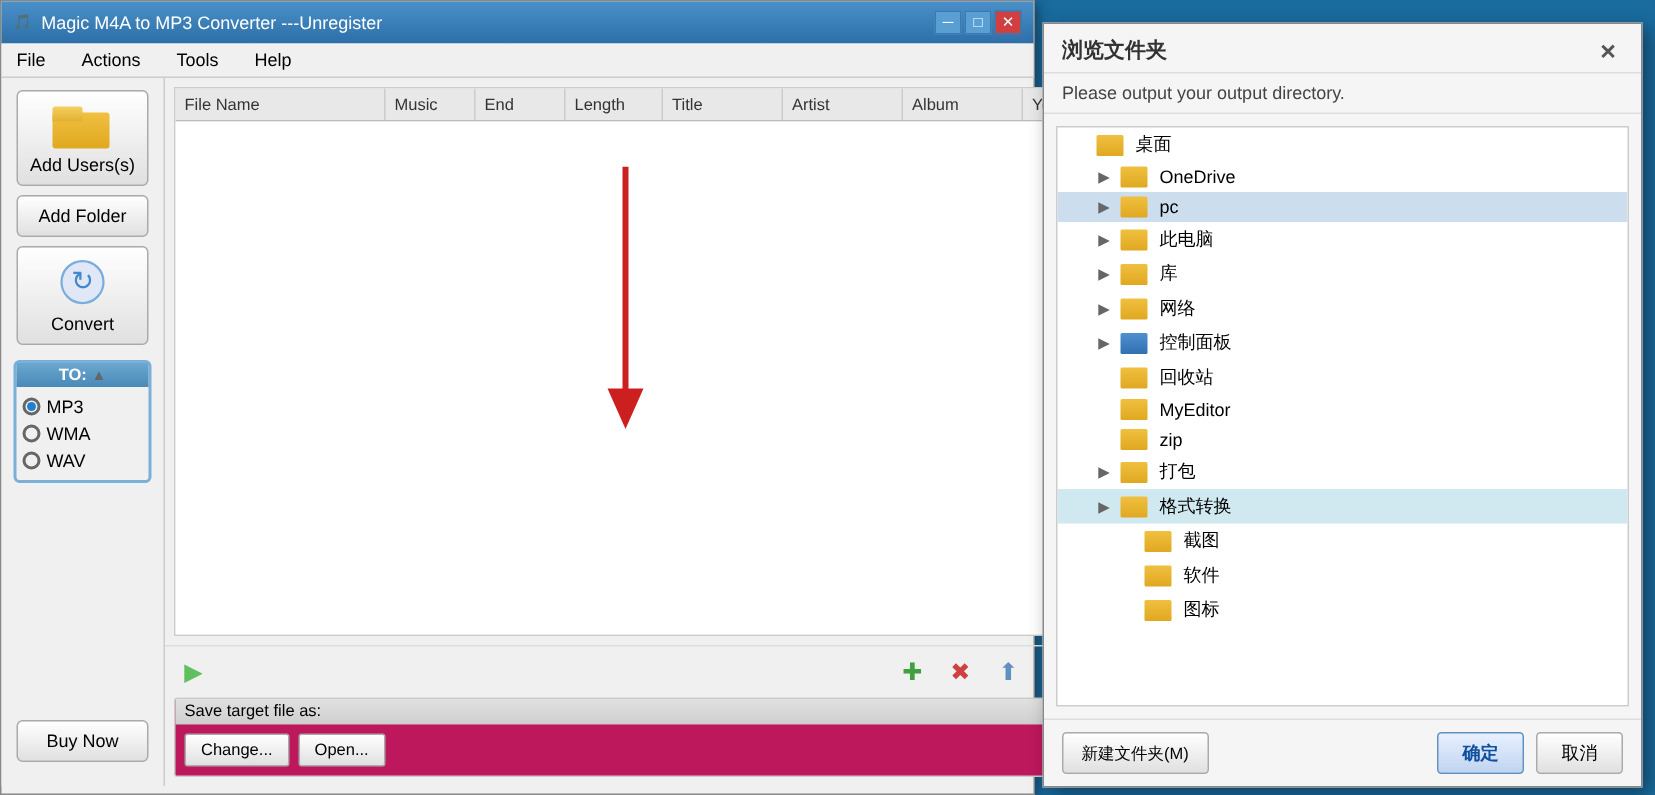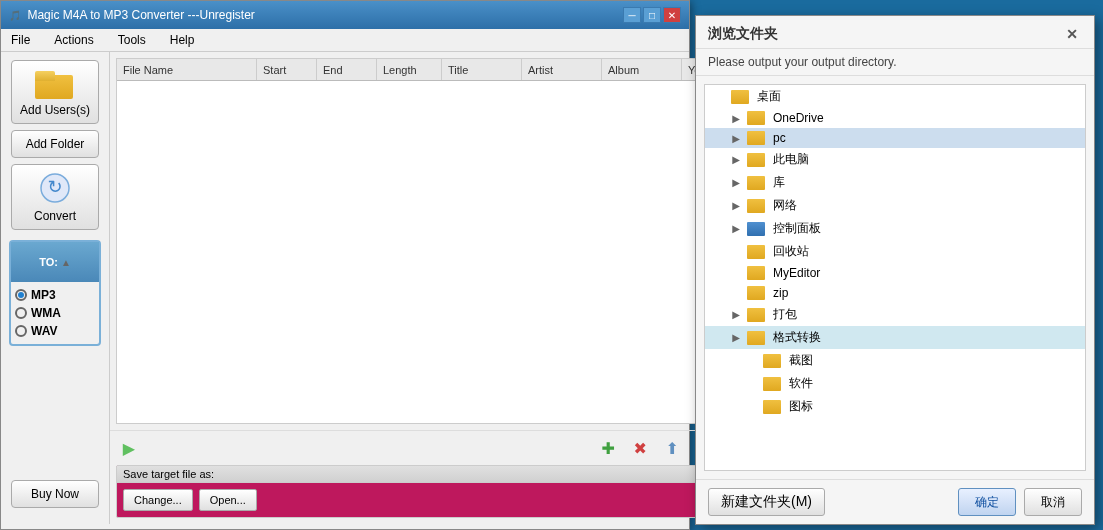--- a/index.html
+++ b/index.html
@@ -113,30 +113,29 @@
       border: 2px solid #7ab0d8;
       border-radius: 4px;
       width: 92px;
       padding: 4px;
       margin-top: 4px;
     }
     .format-box-title {
       background: linear-gradient(to bottom, #6aa8d0, #4a88b8);
       color: white;
       text-align: center;
-      padding: 14px;
+      padding: 2px;
       margin: -4px -4px 4px -4px;
       font-size: 11px;
       font-weight: bold;
     }
     .radio-option {
       display: flex; align-items: center; gap: 4px;
       padding: 2px 0;
       cursor: pointer;
-      font-weight: bold;
     }
     .radio-dot {
       width: 12px; height: 12px;
       border-radius: 50%;
       border: 2px solid #666;
       display: flex; align-items: center; justify-content: center;
     }
     .radio-dot.selected::after {
       content: '';
       width: 6px; height: 6px;
@@ -163,21 +162,21 @@
       flex-direction: column;
     }
 
     .file-table {
       flex: 1;
       border: 1px solid #ccc;
       margin: 6px;
       background: white;
       overflow: hidden;
       display: flex;
-      flex-direction: row;
+      flex-direction: column;
     }
 
     .table-header {
       display: flex;
       background: #e8e8e8;
       border-bottom: 1px solid #bbb;
       height: 22px;
     }
     .th {
       border-right: 1px solid #ccc;
@@ -337,28 +336,29 @@
       background: linear-gradient(to bottom, #fff, #e0e0e0);
       border: 1px solid #aaa;
       border-radius: 3px;
       cursor: pointer;
       font-size: 12px;
     }
     .dialog-btn.primary {
       background: linear-gradient(to bottom, #e8f0ff, #c0d4f0);
       border-color: #6090c0;
       color: #1050a0;
+      font-weight: bold;
     }
     .new-folder-btn {
       height: 28px; padding: 4px 12px;
       background: linear-gradient(to bottom, #fff, #e0e0e0);
       border: 1px solid #aaa;
       border-radius: 3px;
       cursor: pointer;
-      font-size: 14px;
+      font-size: 11px;
       margin-right: auto;
     }
 
     
     .chevron { font-size: 10px; color: #666; cursor: pointer; }
 
     
     .arrow-container {
       position: absolute;
       left: 50%;
@@ -434,21 +434,21 @@
       <button class="buy-btn">
         <span>Buy Now</span>
       </button>
     </div>
 
     <div class="content-area">
 
       <div class="file-table">
         <div class="table-header">
           <div class="th col-filename">File Name</div>
-          <div class="th col-start">Start</div>
+          <div class="th col-start">Music</div>
           <div class="th col-end">End</div>
           <div class="th col-length">Length</div>
           <div class="th col-title">Title</div>
           <div class="th col-artist">Artist</div>
           <div class="th col-album">Album</div>
           <div class="th col-year">Year</div>
         </div>
         <div class="table-body">
 
           <div class="arrow-container">

